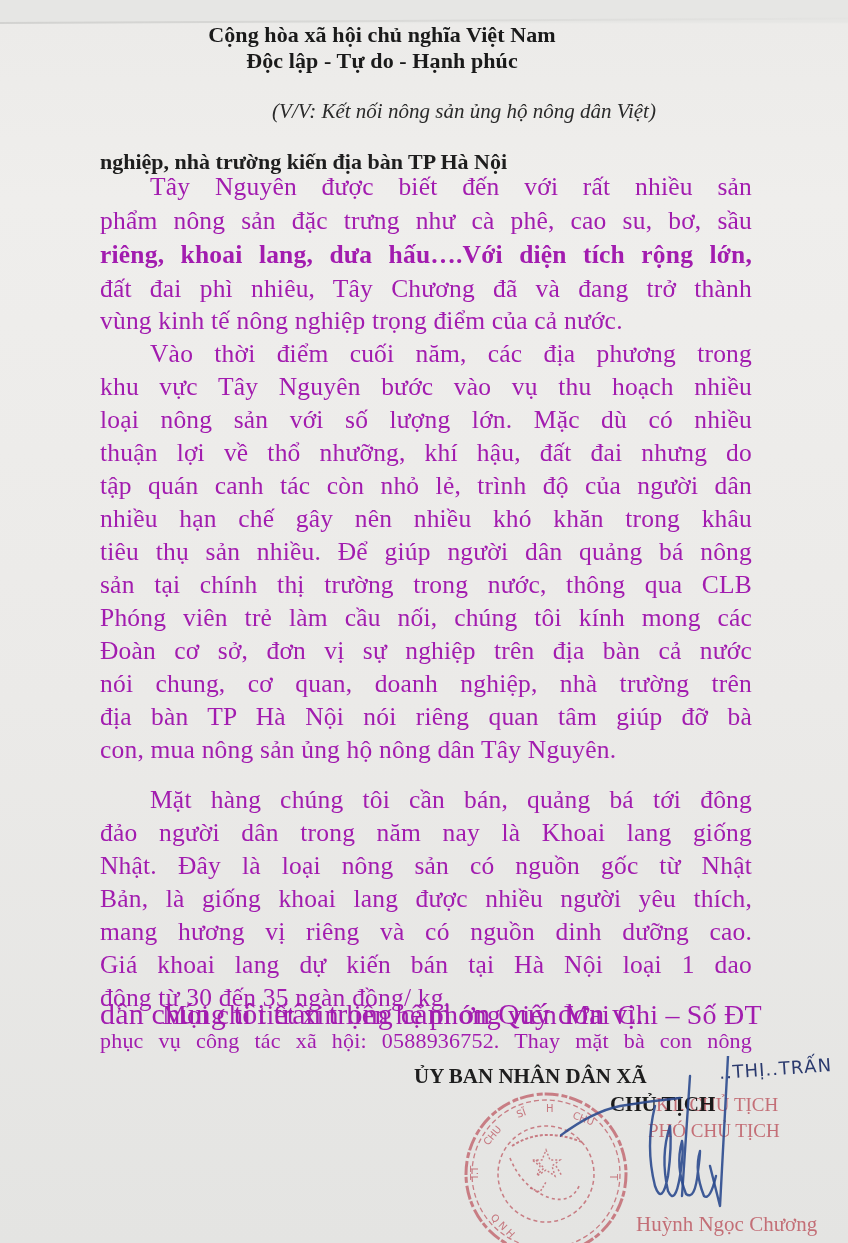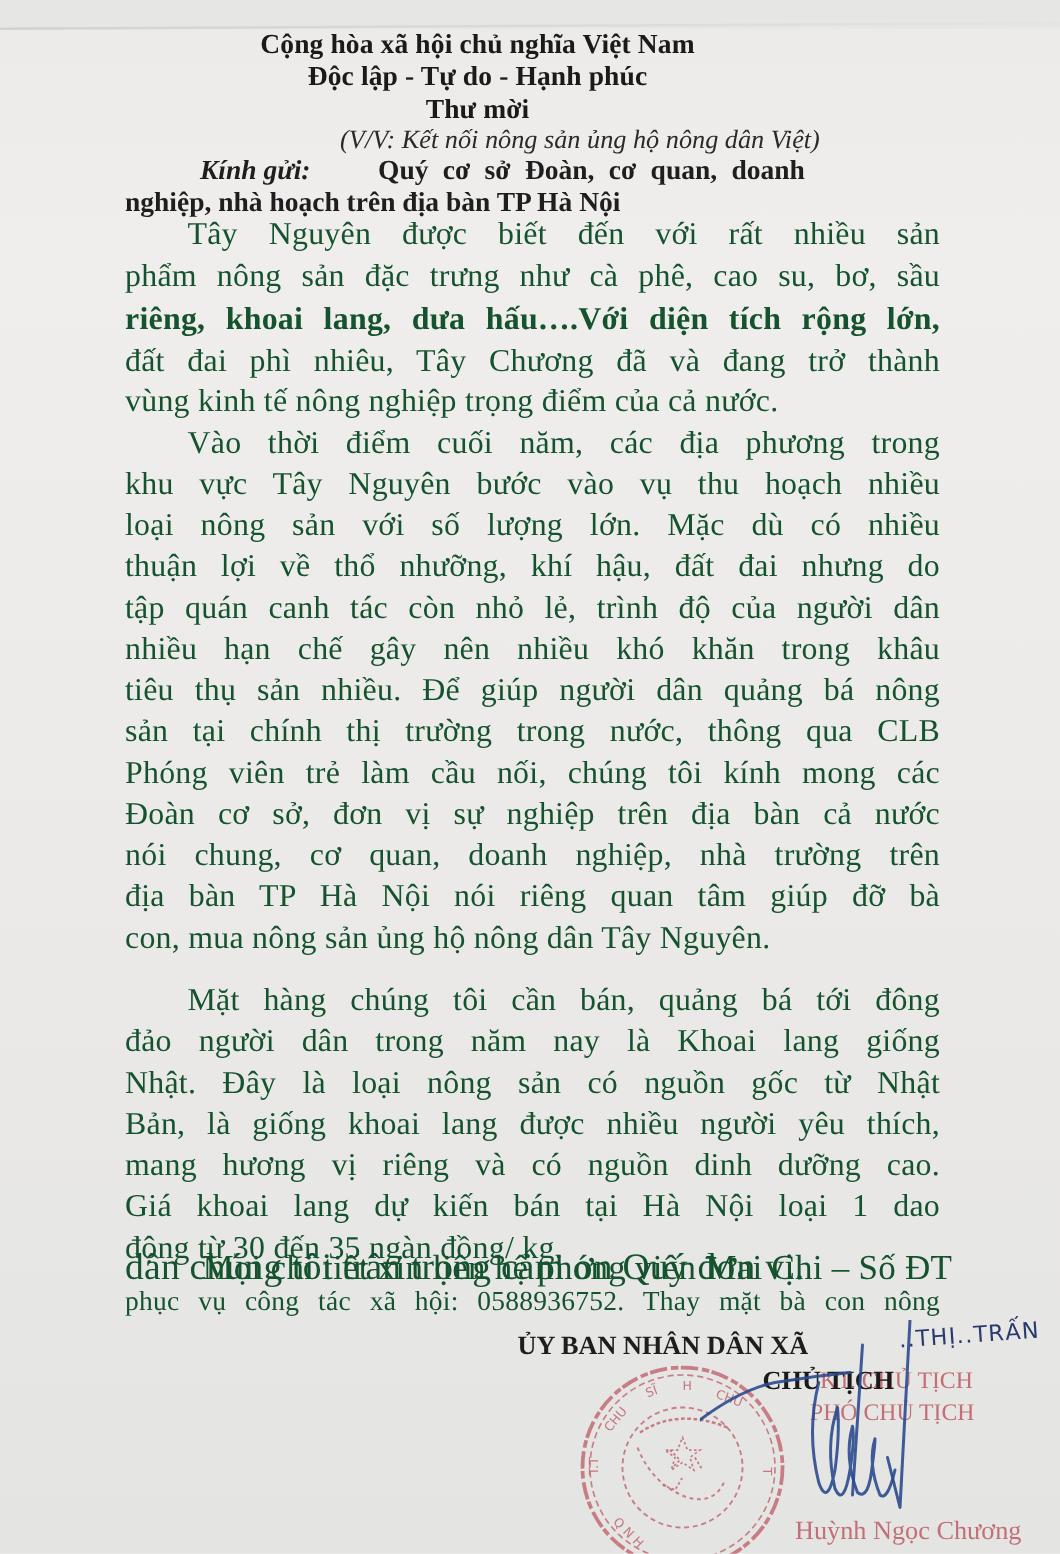--- a/index.html
+++ b/index.html
@@ -58,21 +58,21 @@
       margin-right: 54px;
     }
     .recipient .r1 {
       word-spacing: 6px;
     }
     .body-line {
       position: absolute;
       left: 100px;
       width: 652px;
       font-size: 25.5px;
-      color: #14532d;
+      color: #a21caf;
       white-space: nowrap;
       text-align: justify;
       text-align-last: justify;
       letter-spacing: 0.2px;
     }
     .body-line.first {
       left: 150px;
       width: 602px;
     }
     .body-line.last {
@@ -135,27 +135,23 @@
     }
   </style>
 </head>
 <body>
 
 <div class="page">
   <div class="fold-line"></div>
 
   <div class="header-line" style="top:22px;">Cộng hòa xã hội chủ nghĩa Việt Nam</div>
   <div class="header-line" style="top:48px;">Độc lập - Tự do - Hạnh phúc</div>
-  <div class="header-line" style="top:74px;">Thư mời</div>
   <div class="subject" style="top:99px; padding-left:40px;">(V/V: Kết nối nông sản ủng hộ nông dân Việt)</div>
 
-  <div class="recipient" style="top:123px; left:160px; width:620px;">
-    <span class="lbl">Kính gửi:</span><span class="r1">Quý cơ sở Đoàn, cơ quan, doanh</span>
-  </div>
-  <div class="recipient" style="top:149px; left:100px;">nghiệp, nhà hoạch trên địa bàn TP Hà Nội</div>
+  <div class="recipient" style="top:149px; left:100px;">nghiệp, nhà trường kiến địa bàn TP Hà Nội</div>
 
   <div>
     <div class="body-line first" style="top:172px;">Tây Nguyên được biết đến với rất nhiều sản</div>
     <div class="body-line" style="top:206px;">phẩm nông sản đặc trưng như cà phê, cao su, bơ, sầu</div>
     <div class="body-line" style="top:240px;font-weight:bold;">riêng, khoai lang, dưa hấu….Với diện tích rộng lớn,</div>
     <div class="body-line" style="top:274px;">đất đai phì nhiêu, Tây Chương đã và đang trở thành</div>
     <div class="body-line last" style="top:306px;">vùng kinh tế nông nghiệp trọng điểm của cả nước.</div>
   </div>
 
   <div>

